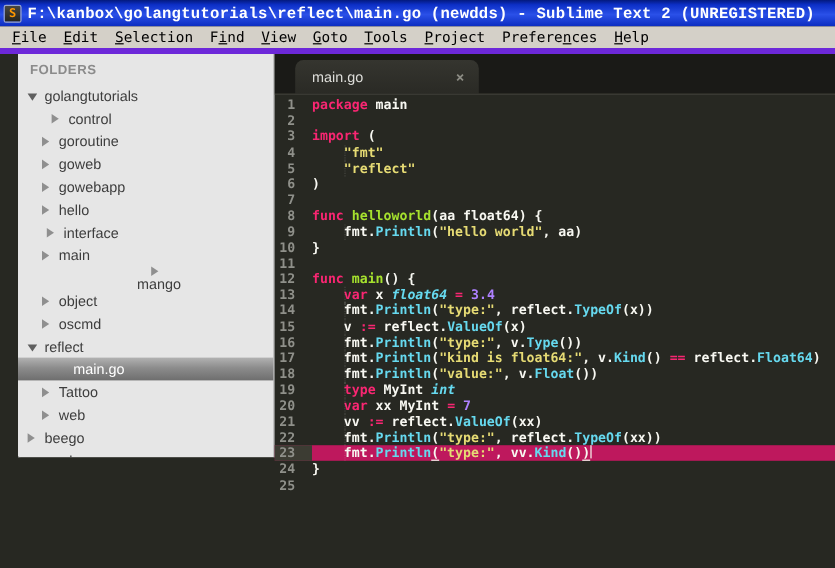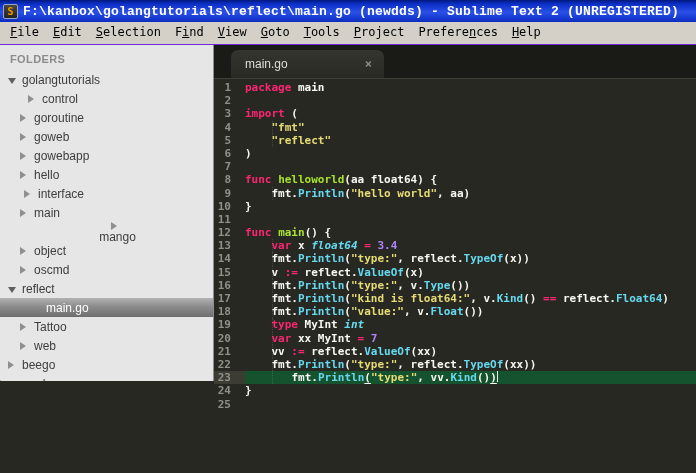--- a/index.html
+++ b/index.html
@@ -7,27 +7,27 @@
   .window { width:696px; height:473px; position:relative; overflow:hidden; background:#272822; }
 
   
   .titlebar { height:22px; background:linear-gradient(180deg,#03197e 0%,#0c2fc6 18%,#2a50e8 55%,#0b2cc0 100%);
     display:flex; align-items:center; padding-left:3px; gap:5px; }
   .app-icon { width:15px; height:15px; background:linear-gradient(#474742,#23231f); border:1px solid #9aa4c8;
     border-radius:2px; color:#ff9800; font:bold 10px/13px "DejaVu Sans Mono", monospace; text-align:center; flex:none; }
   .title-text { color:#fff; font:bold 13px "Liberation Mono", monospace; letter-spacing:0.2px; white-space:nowrap; }
 
   
-  .menubar { height:23px; background:#d4d0c8; border-bottom:1px solid #6d28d9; display:flex; align-items:flex-start;
+  .menubar { height:23px; background:#d4d0c8; border-bottom:5px solid #6d28d9; display:flex; align-items:center;
     padding-left:3px; font:12px "DejaVu Sans Mono", monospace; color:#000; }
   .menu-item { padding:3px 7px; cursor:default; }
   .menu-item u { text-decoration:underline; text-underline-offset:1px; }
 
   
-  .main { display:flex; height:336px; }
+  .main { display:flex; height:336px;margin-left:15px; }
 
   
   .sidebar { width:214px; flex:none; background:#e6e6e6; border-right:1px solid #8d8d8d; overflow:hidden;
     font:12px "Liberation Sans", sans-serif; color:#3d3d3d; }
   .sidebar-header { color:#8b8b8b; font-size:11px; font-weight:bold; letter-spacing:0.4px; padding:8px 0 5px 10px; }
   .tree-row { height:19px; display:flex; align-items:center; white-space:nowrap; }
   .tree-arrow { width:12px; flex:none; display:flex; align-items:center; justify-content:flex-start; }
   .arr-right { width:0; height:0; border-left:6px solid #8f8f8f; border-top:4px solid transparent; border-bottom:4px solid transparent; }
   .arr-down  { width:0; height:0; border-top:6px solid #5f5f5f; border-left:4px solid transparent; border-right:4px solid transparent; margin-top:2px; }
   .tree-label { padding-left:2px; }
@@ -37,21 +37,21 @@
   .editor { flex:1; min-width:0; display:flex; flex-direction:column; background:#272822; }
   .tabbar { height:33px; flex:none; background:#1a1a17; display:flex; align-items:flex-end; padding-left:17px; }
   .tab { height:28px; width:153px; background:linear-gradient(180deg,#35352f 0%,#2a2a25 100%);
     border-radius:7px 7px 0 0; display:flex; align-items:center; justify-content:space-between;
     padding:0 12px 0 14px; color:#dededa; font:12px "Liberation Sans", sans-serif; }
   .tab-close { color:#8d8d85; font:bold 12px "DejaVu Sans Mono", monospace; cursor:pointer; }
 
   .code-area { flex:1; border-top:1px solid #3f3f38; padding-top:2px;
     font:bold 11px/13.2px "DejaVu Sans Mono", monospace; }
   .line { display:flex; height:13.2px; white-space:pre; position:relative; }
-  .line.current { background:#14532d;gap:20px; }
+  .line.current { background:#be185d; }
   .lnum { width:31px; flex:none; text-align:right; padding-right:14px; color:#8f908a; font-weight:bold; }
   .line.current .lnum { background:#3c3c33; }
   .ltext { color:#f8f8f2; }
   .guide { position:absolute; left:58px; top:0; bottom:0; border-left:1px dotted rgba(248,248,242,0.14); }
 
   .tk-k { color:#f92672; }                    
   .tk-f { color:#a6e22e; }                    
   .tk-t { color:#66d9ef; font-style:italic; } 
   .tk-m { color:#66d9ef; }                    
   .tk-s { color:#e6db74; }                    

